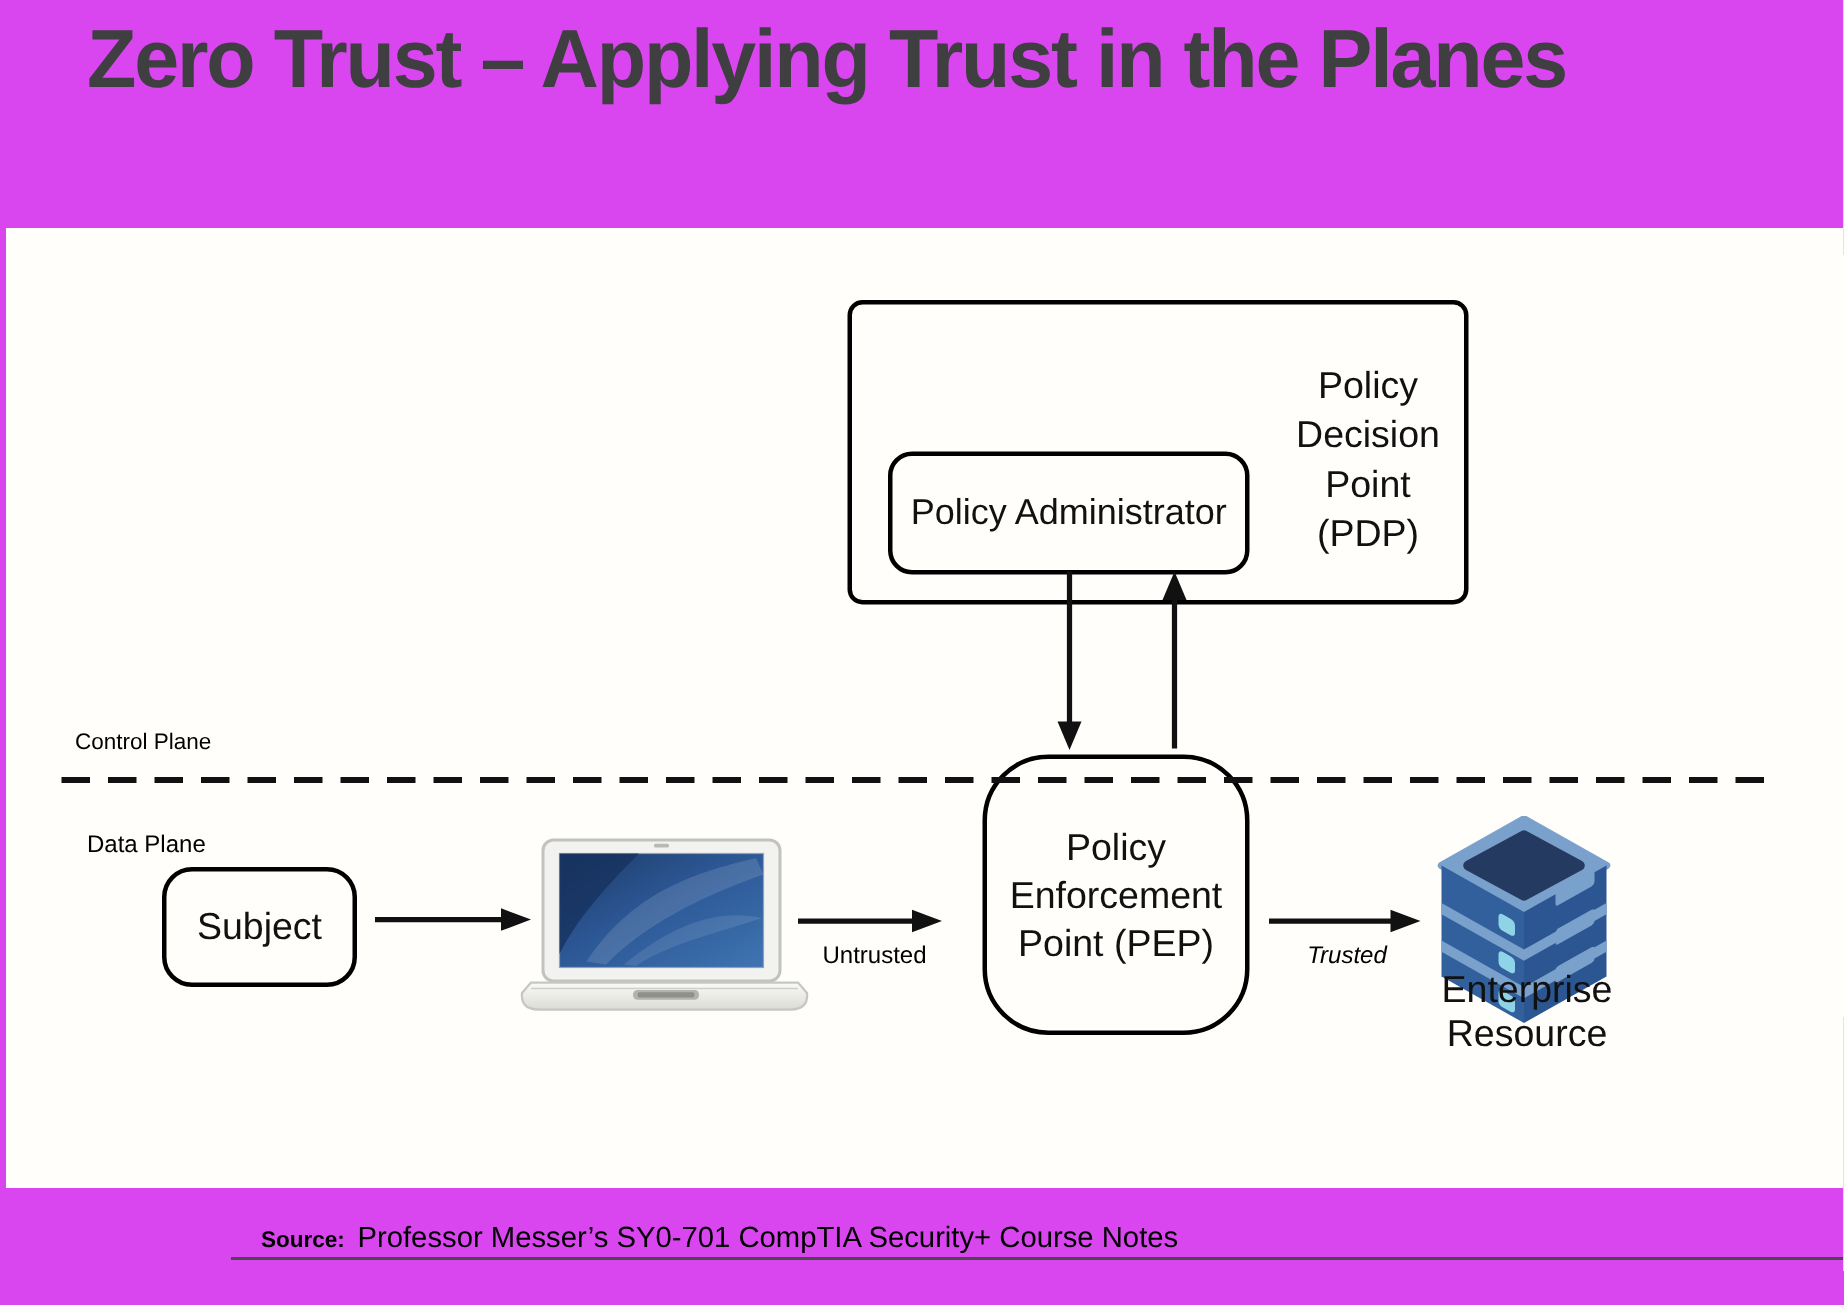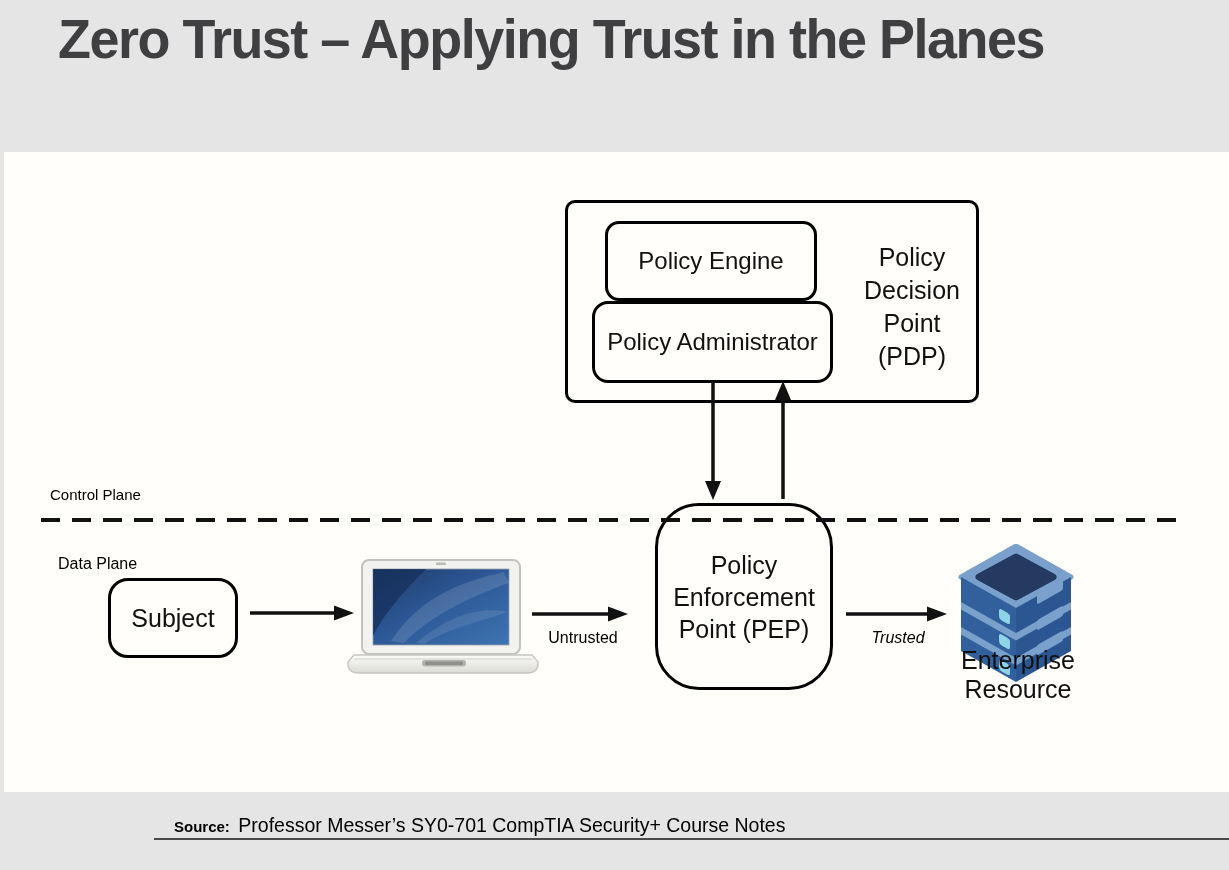--- a/index.html
+++ b/index.html
@@ -1,17 +1,17 @@
 <!DOCTYPE html>
 <html><head>
 <meta charset="utf-8">
 <style>
   html,body{margin:0;padding:0;}
   body{font-family:"Liberation Sans",sans-serif;background:#ffffff;}
-  #page{position:relative;width:1229px;height:870px;background:#e5e5e5;overflow:hidden;}
+  #page{position:relative;width:1229px;height:870px;background:#d946ef;overflow:hidden;}
 
   
   #title{position:absolute;left:58px;top:6px;width:1160px;font-size:55px;line-height:66px;
          font-weight:bold;color:#3F3E41;letter-spacing:-1.5px;white-space:nowrap;
          transform:scaleX(0.98);transform-origin:left center;}
 
   
   #slide-panel{position:absolute;left:4px;top:152px;width:1225px;height:640px;background:#fffefa;}
 
   
@@ -56,23 +56,20 @@
 </head>
 <body>
 
 <div id="page">
 
   <div id="title">Zero Trust – Applying Trust in the Planes</div>
 
   <div id="slide-panel"></div>
 
   <div id="pdp-box" class="stroke">
-    <div id="policy-engine-box" class="stroke">
-      <span>Policy Engine</span>
-    </div>
     <div id="policy-admin-box" class="stroke">
       <span>Policy Administrator</span>
     </div>
     <div id="pdp-label">
       <div>Policy</div>
       <div>Decision</div>
       <div>Point</div>
       <div>(PDP)</div>
     </div>
   </div>

